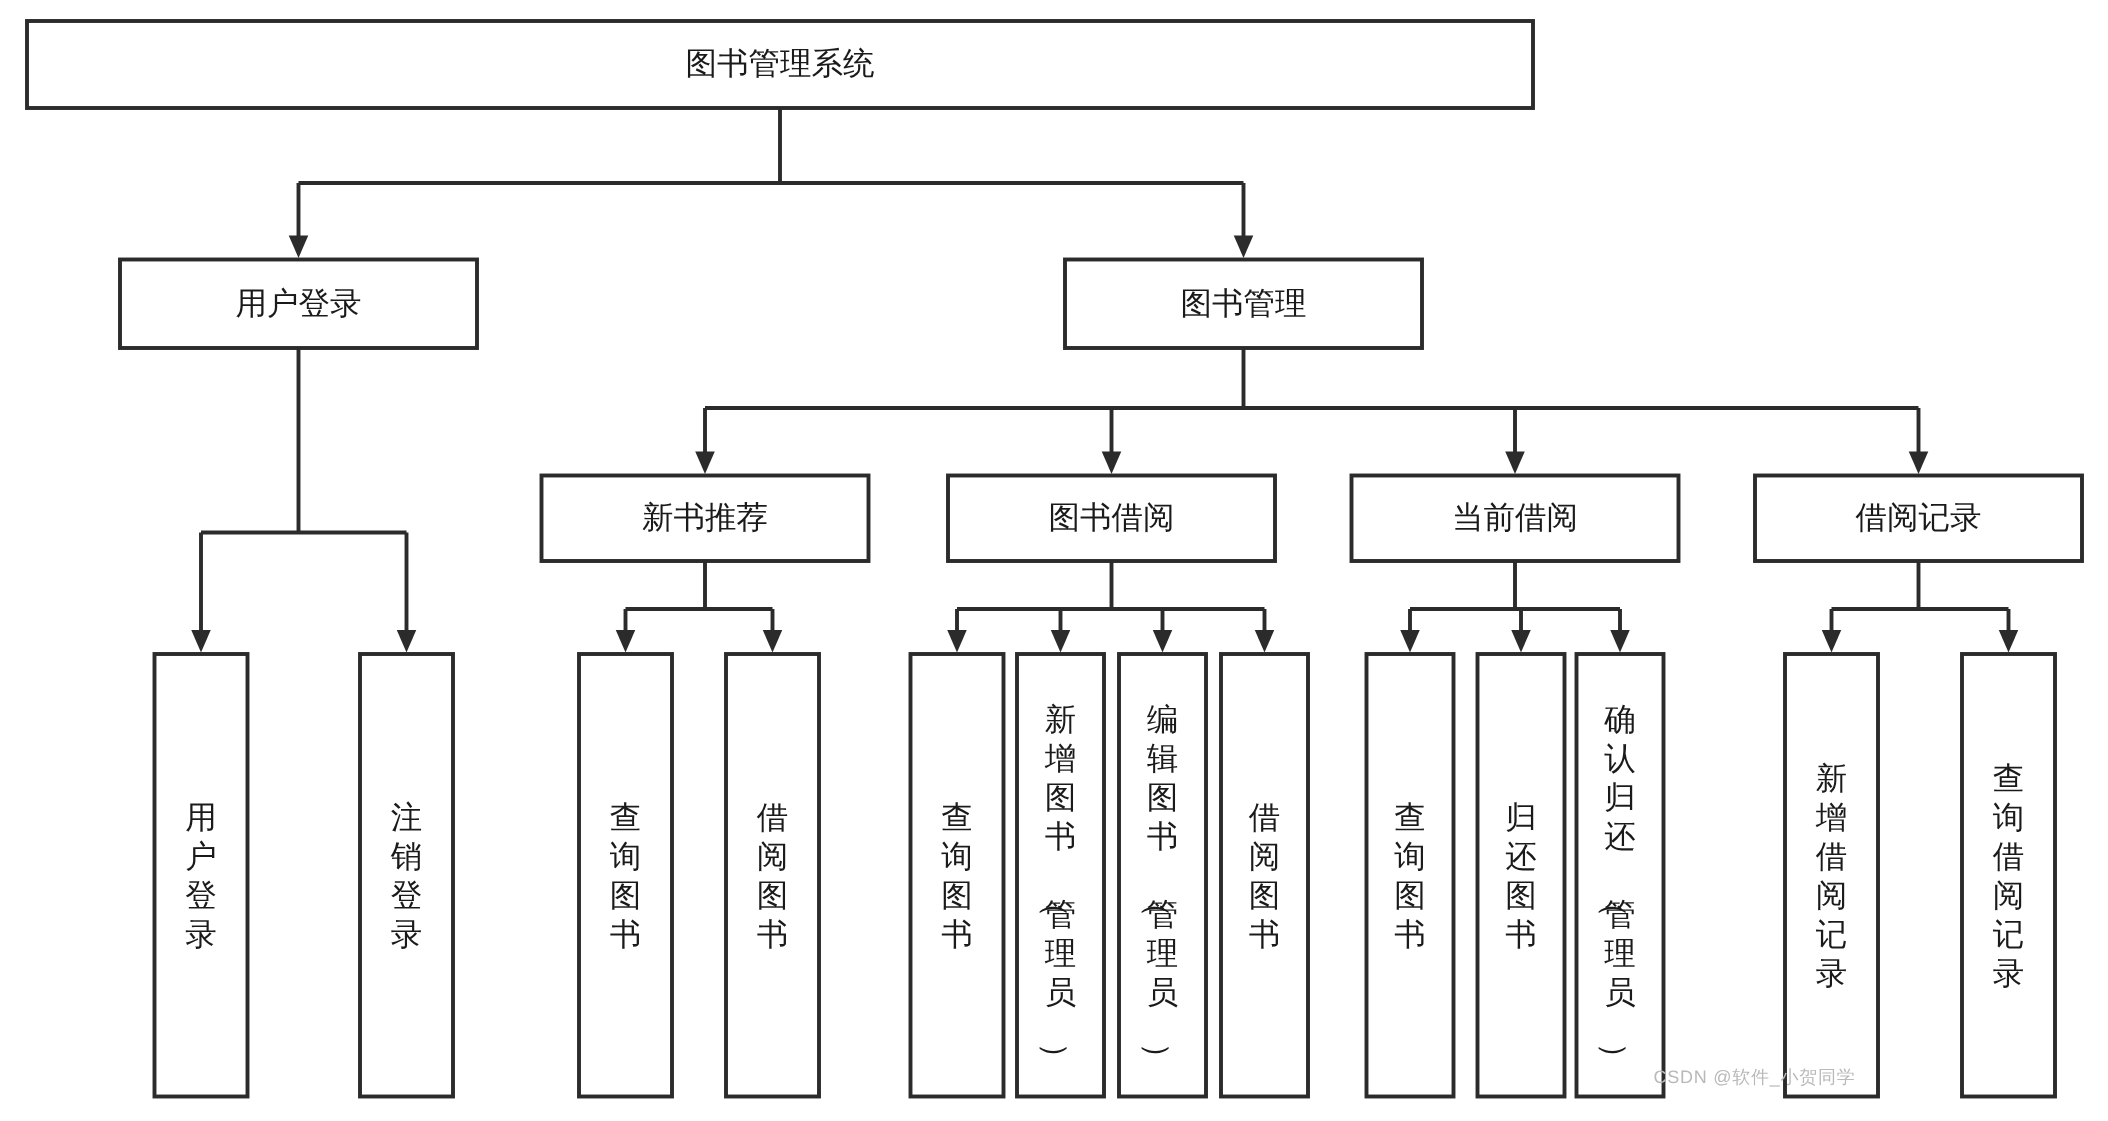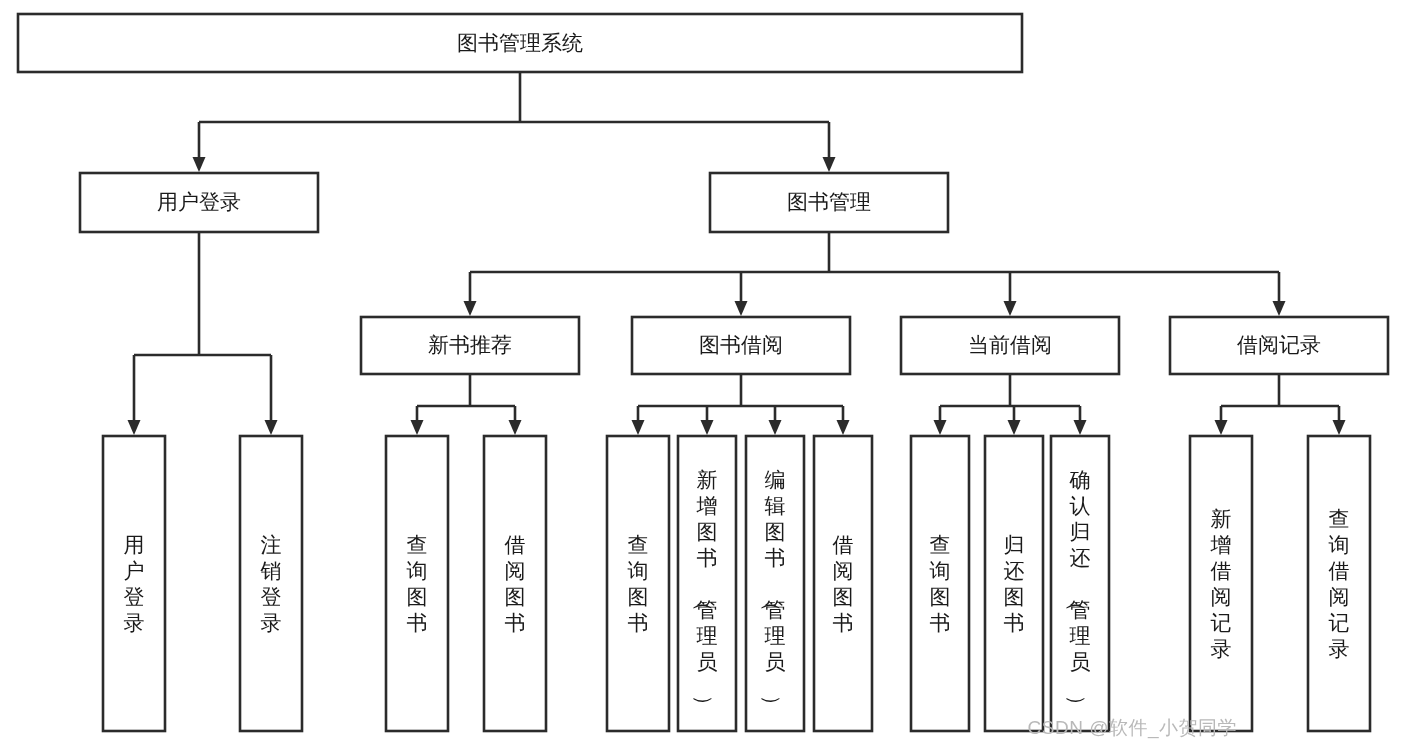--- a/index.html
+++ b/index.html
@@ -49,23 +49,23 @@
   }
   .node-label-v {
     font-family: "Liberation Sans", "DejaVu Sans", sans-serif;
     font-size: 21px;
     fill: #1a1a1a;
     text-anchor: middle;
   }
   .watermark {
     position: absolute;
     right: 10px;
-    bottom: 6px;
-    font-family: "Liberation Sans", "DejaVu Sans", sans-serif;
-    font-size: 19px;
+    bottom: 20px;
+    font-family: "Liberation Sans", "DejaVu Sans", sans-serif;
+    font-size: 12px;
     color: #b9b9b9;
     letter-spacing: 0.5px;
     white-space: nowrap;
     user-select: none;
   }
 </style>
 </head>
 <body>
 
 <div id="diagram-root">

